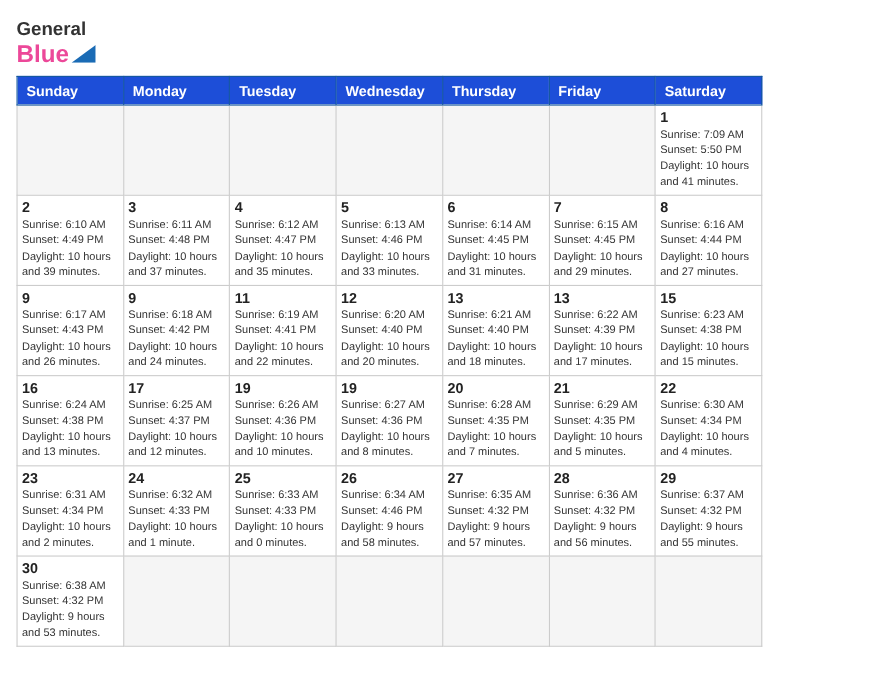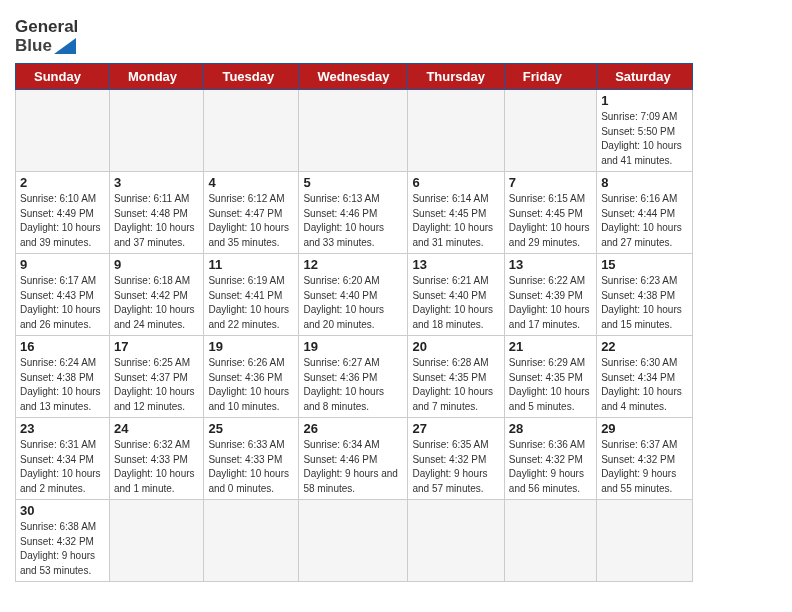--- a/index.html
+++ b/index.html
@@ -36,24 +36,24 @@
     .cal-subtitle {
       font-size: 15px;
       color: #333;
     }
     .calendar {
       width: 100%;
       border-collapse: collapse;
       border: 1px solid #ccc;
     }
     .calendar th {
-      background: #b91c1c;
+      background: #1d4ed8;
       color: #fff;
       font-size: 13px;
-      padding: 5px 18px;
+      padding: 5px 8px;
       text-align: left;
       border: 1px solid #1558a0;
     }
     .calendar td {
       border: 1px solid #ccc;
       vertical-align: top;
       padding: 3px 4px;
       width: calc(100% / 7);
       min-height: 72px;
       background: #fff;
@@ -81,21 +81,21 @@
   </style>
 </head>
 <body>
 
 <div class="page">
   <div class="header">
     <div class="logo">
   <div style="line-height:1;">
     <div style="font-size:17px;font-weight:bold;color:#333;line-height:1.1;"><span>General</span></div>
     <div style="display:flex;align-items:center;gap:2px;">
-      <span style="font-size:17px;font-weight:bold;color:#404040;line-height:1.1;">Blue</span>
+      <span style="font-size:22px;font-weight:bold;color:#ec4899;line-height:1.1;">Blue</span>
       <svg width="22" height="16" viewBox="0 0 22 16">
         <polygon points="0,16 22,0 22,16" fill="#1a6bb5"></polygon>
       </svg>
     </div>
   </div>
 </div>
     <div class="title-block">
       <div class="cal-title"></div>
       <div class="cal-subtitle"></div>
     </div>

